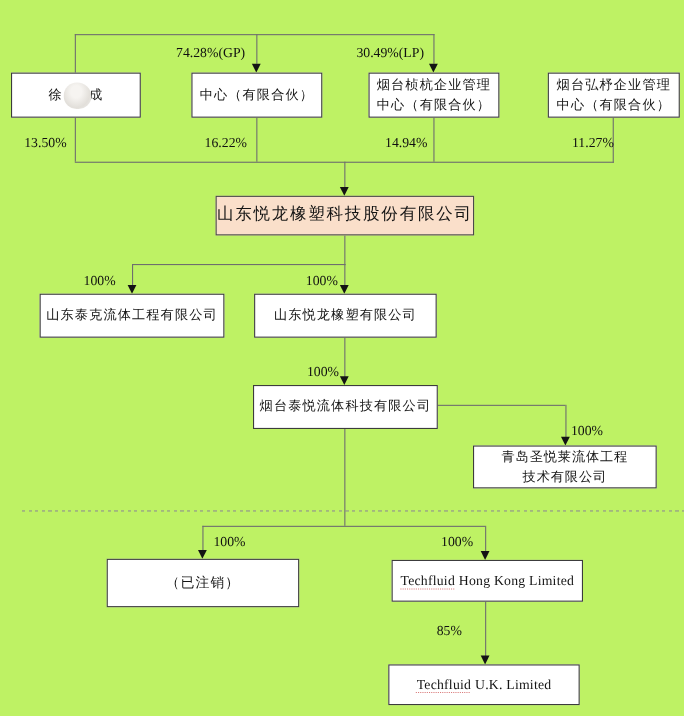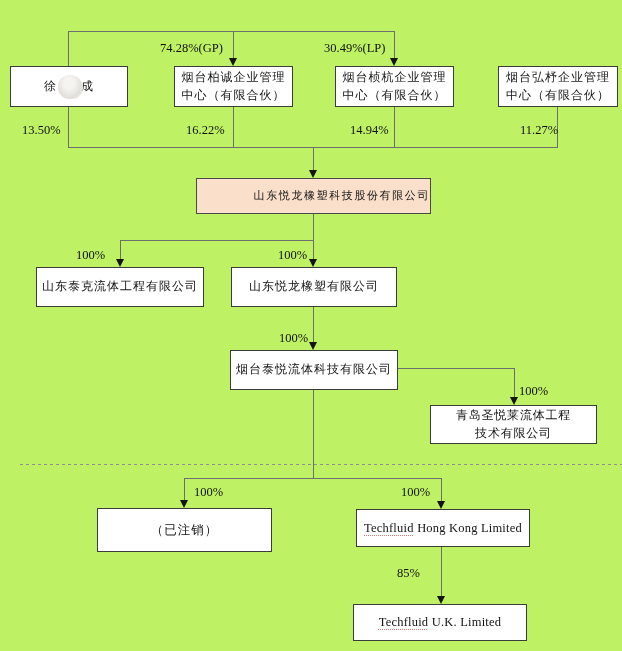--- a/index.html
+++ b/index.html
@@ -8,21 +8,21 @@
     font-family:Liberation Serif, serif;color:#141414;
     overflow:hidden;
   }
   .box{
     position:absolute;border:1.6px solid #3c3c3c;background:#ffffff;
     display:flex;flex-direction:column;align-items:center;justify-content:center;
     text-align:center;font-size:12px;line-height:1.45;letter-spacing:1px;
     box-sizing:border-box;
   }
   .box.en{font-size:12.5px;letter-spacing:0.2px;}
-  .box.main{background:#fadfca;border-color:#4a4a4a;font-size:11px;letter-spacing:1.6px;align-items:flex-end;}
+  .box.main{background:#fadfca;border-color:#4a4a4a;font-size:15px;letter-spacing:1.6px;}
   .hline,.vline{position:absolute;background:#6e6e6e;}
   .hline{height:1px;}
   .vline{width:1px;}
   .dashline{
     position:absolute;height:1px;
     background:repeating-linear-gradient(to right,#8f8f8f 0 3px,transparent 3px 6px);
   }
   .lbl{position:absolute;font-size:12.5px;white-space:nowrap;color:#101010;}
   .arr{
     position:absolute;width:0;height:0;
@@ -97,21 +97,20 @@
   <div class="lbl" style="left:519px;top:384px;">100%</div>
   <div class="lbl" style="left:194px;top:485px;">100%</div>
   <div class="lbl" style="left:401px;top:485px;">100%</div>
   <div class="lbl" style="left:397px;top:566px;">85%</div>
 
   <div class="box" style="left:10px;top:66px;width:118px;height:41px;">
     <div><span>徐</span><span class="redact"></span><span>成</span></div>
   </div>
 
   <div class="box" style="left:174px;top:66px;width:119px;height:41px;">
-    <div>烟台柏诚企业管理</div>
     <div>中心（有限合伙）</div>
   </div>
 
   <div class="box" style="left:335px;top:66px;width:119px;height:41px;">
     <div>烟台桢杭企业管理</div>
     <div>中心（有限合伙）</div>
   </div>
 
   <div class="box" style="left:498px;top:66px;width:120px;height:41px;">
     <div>烟台弘杼企业管理</div>

